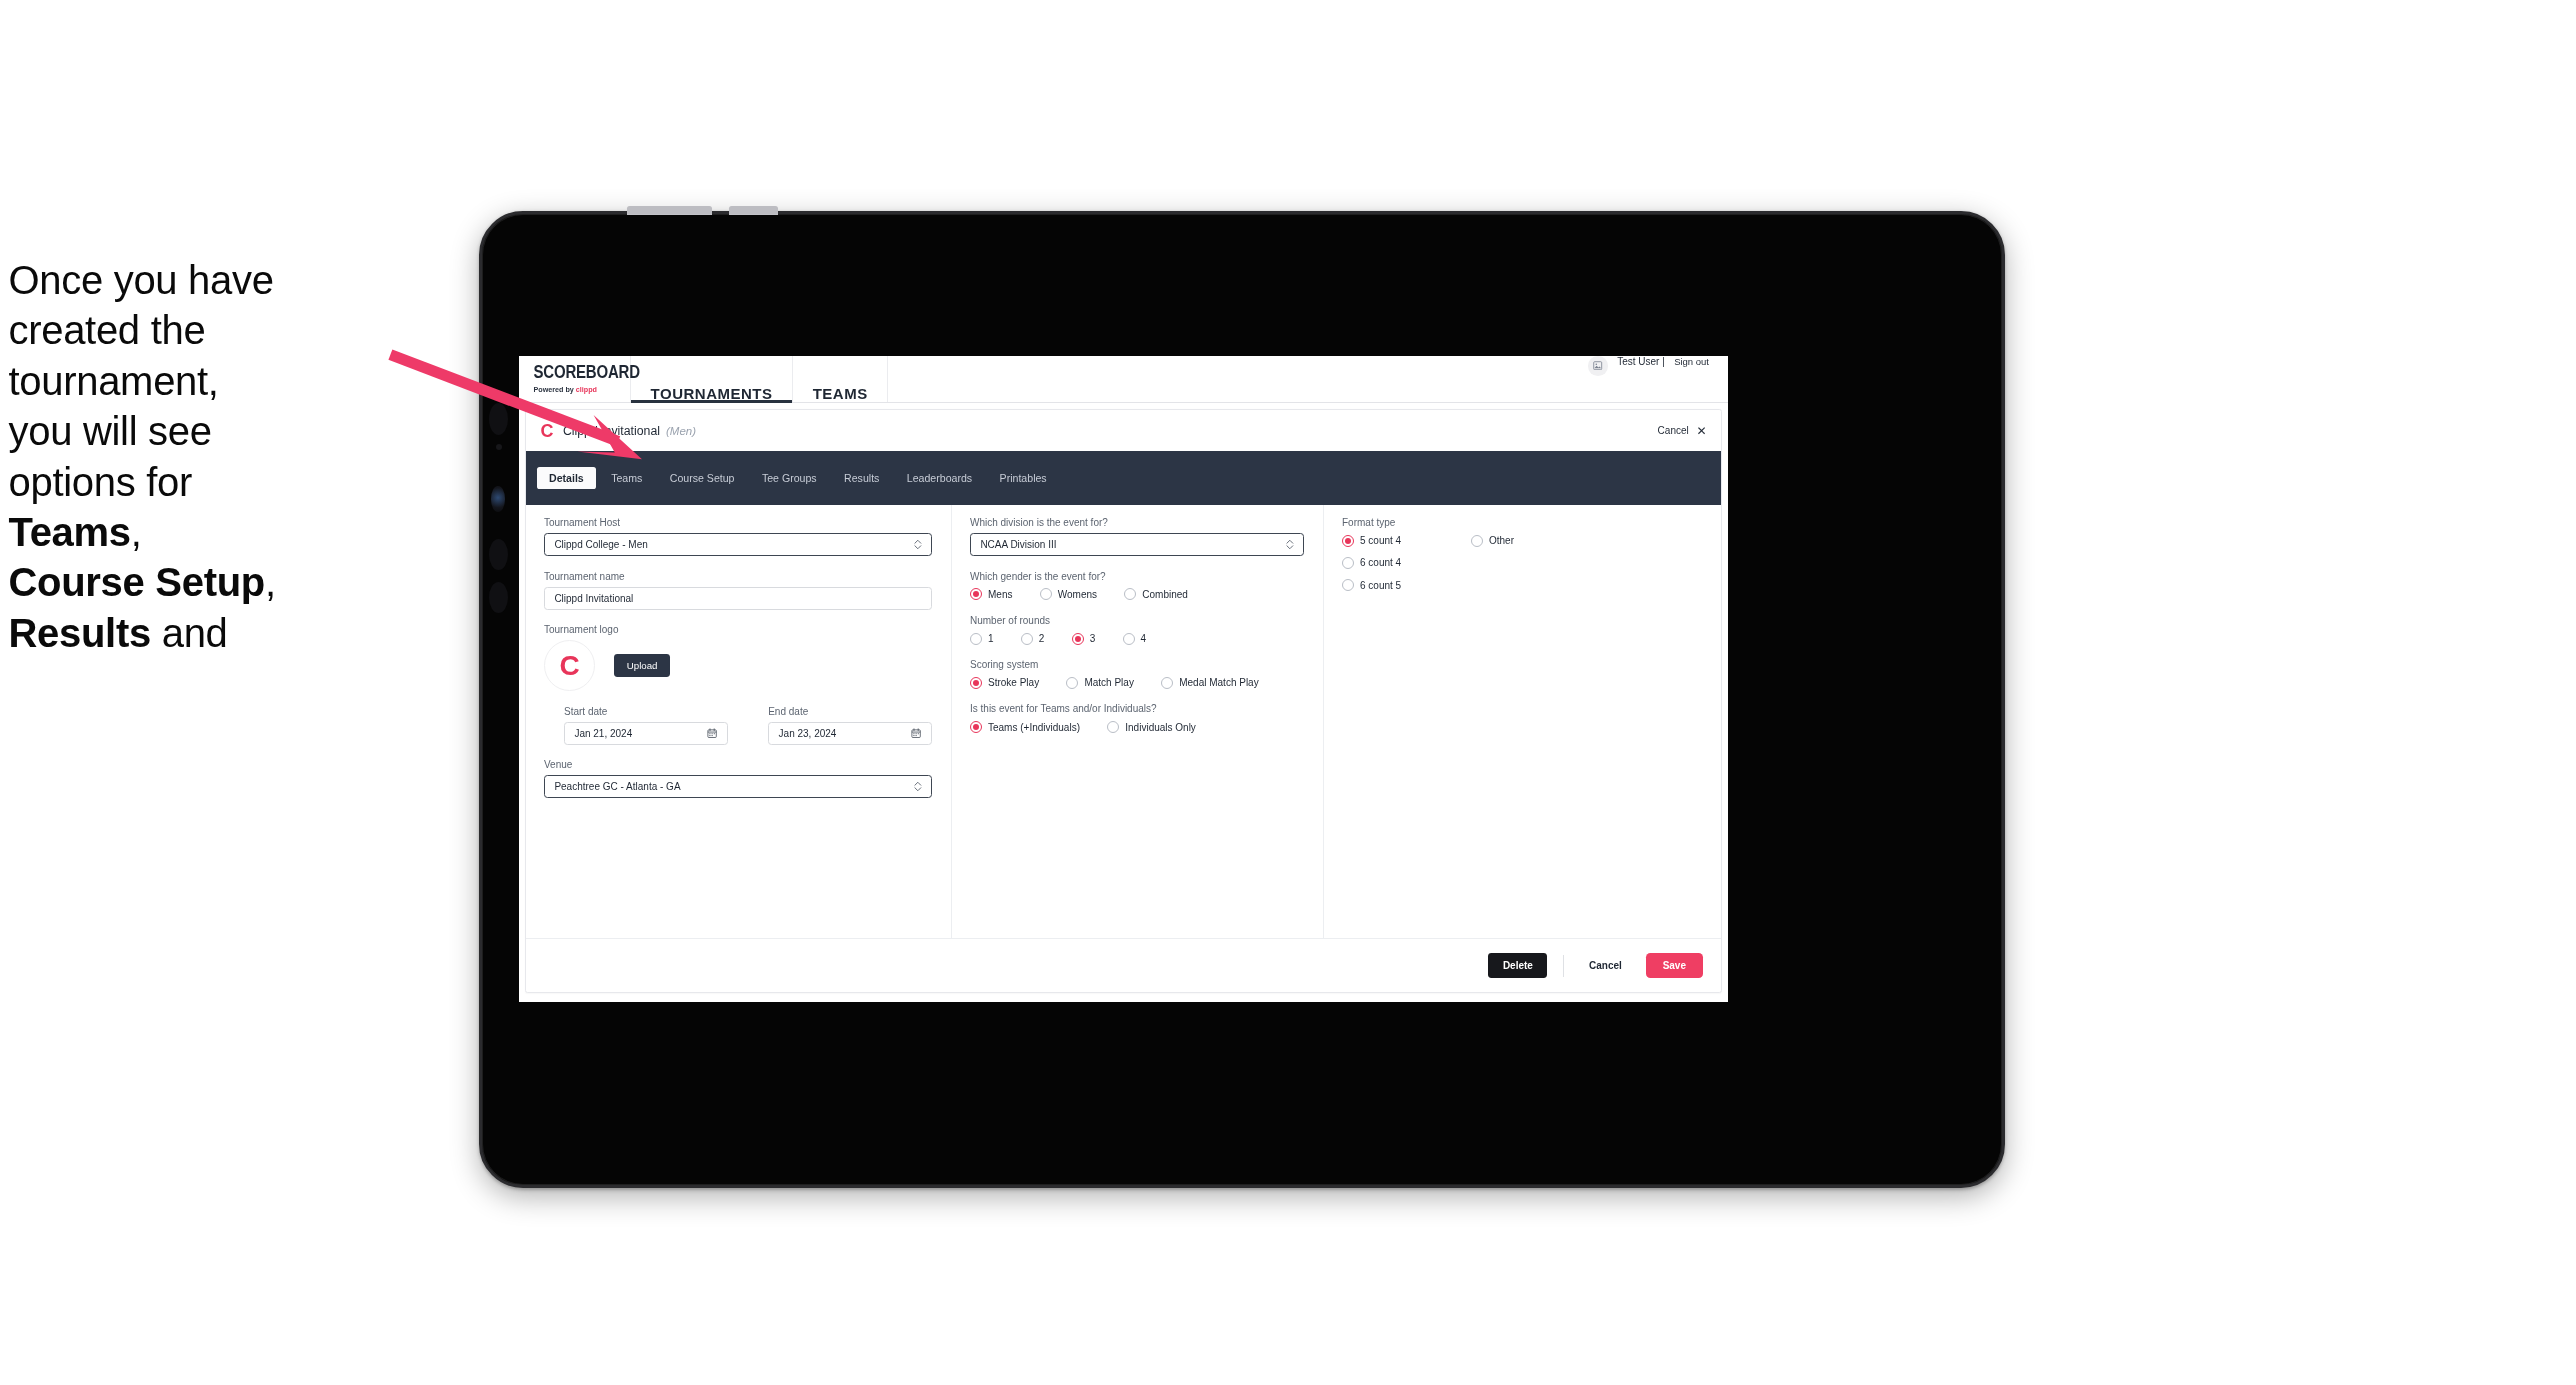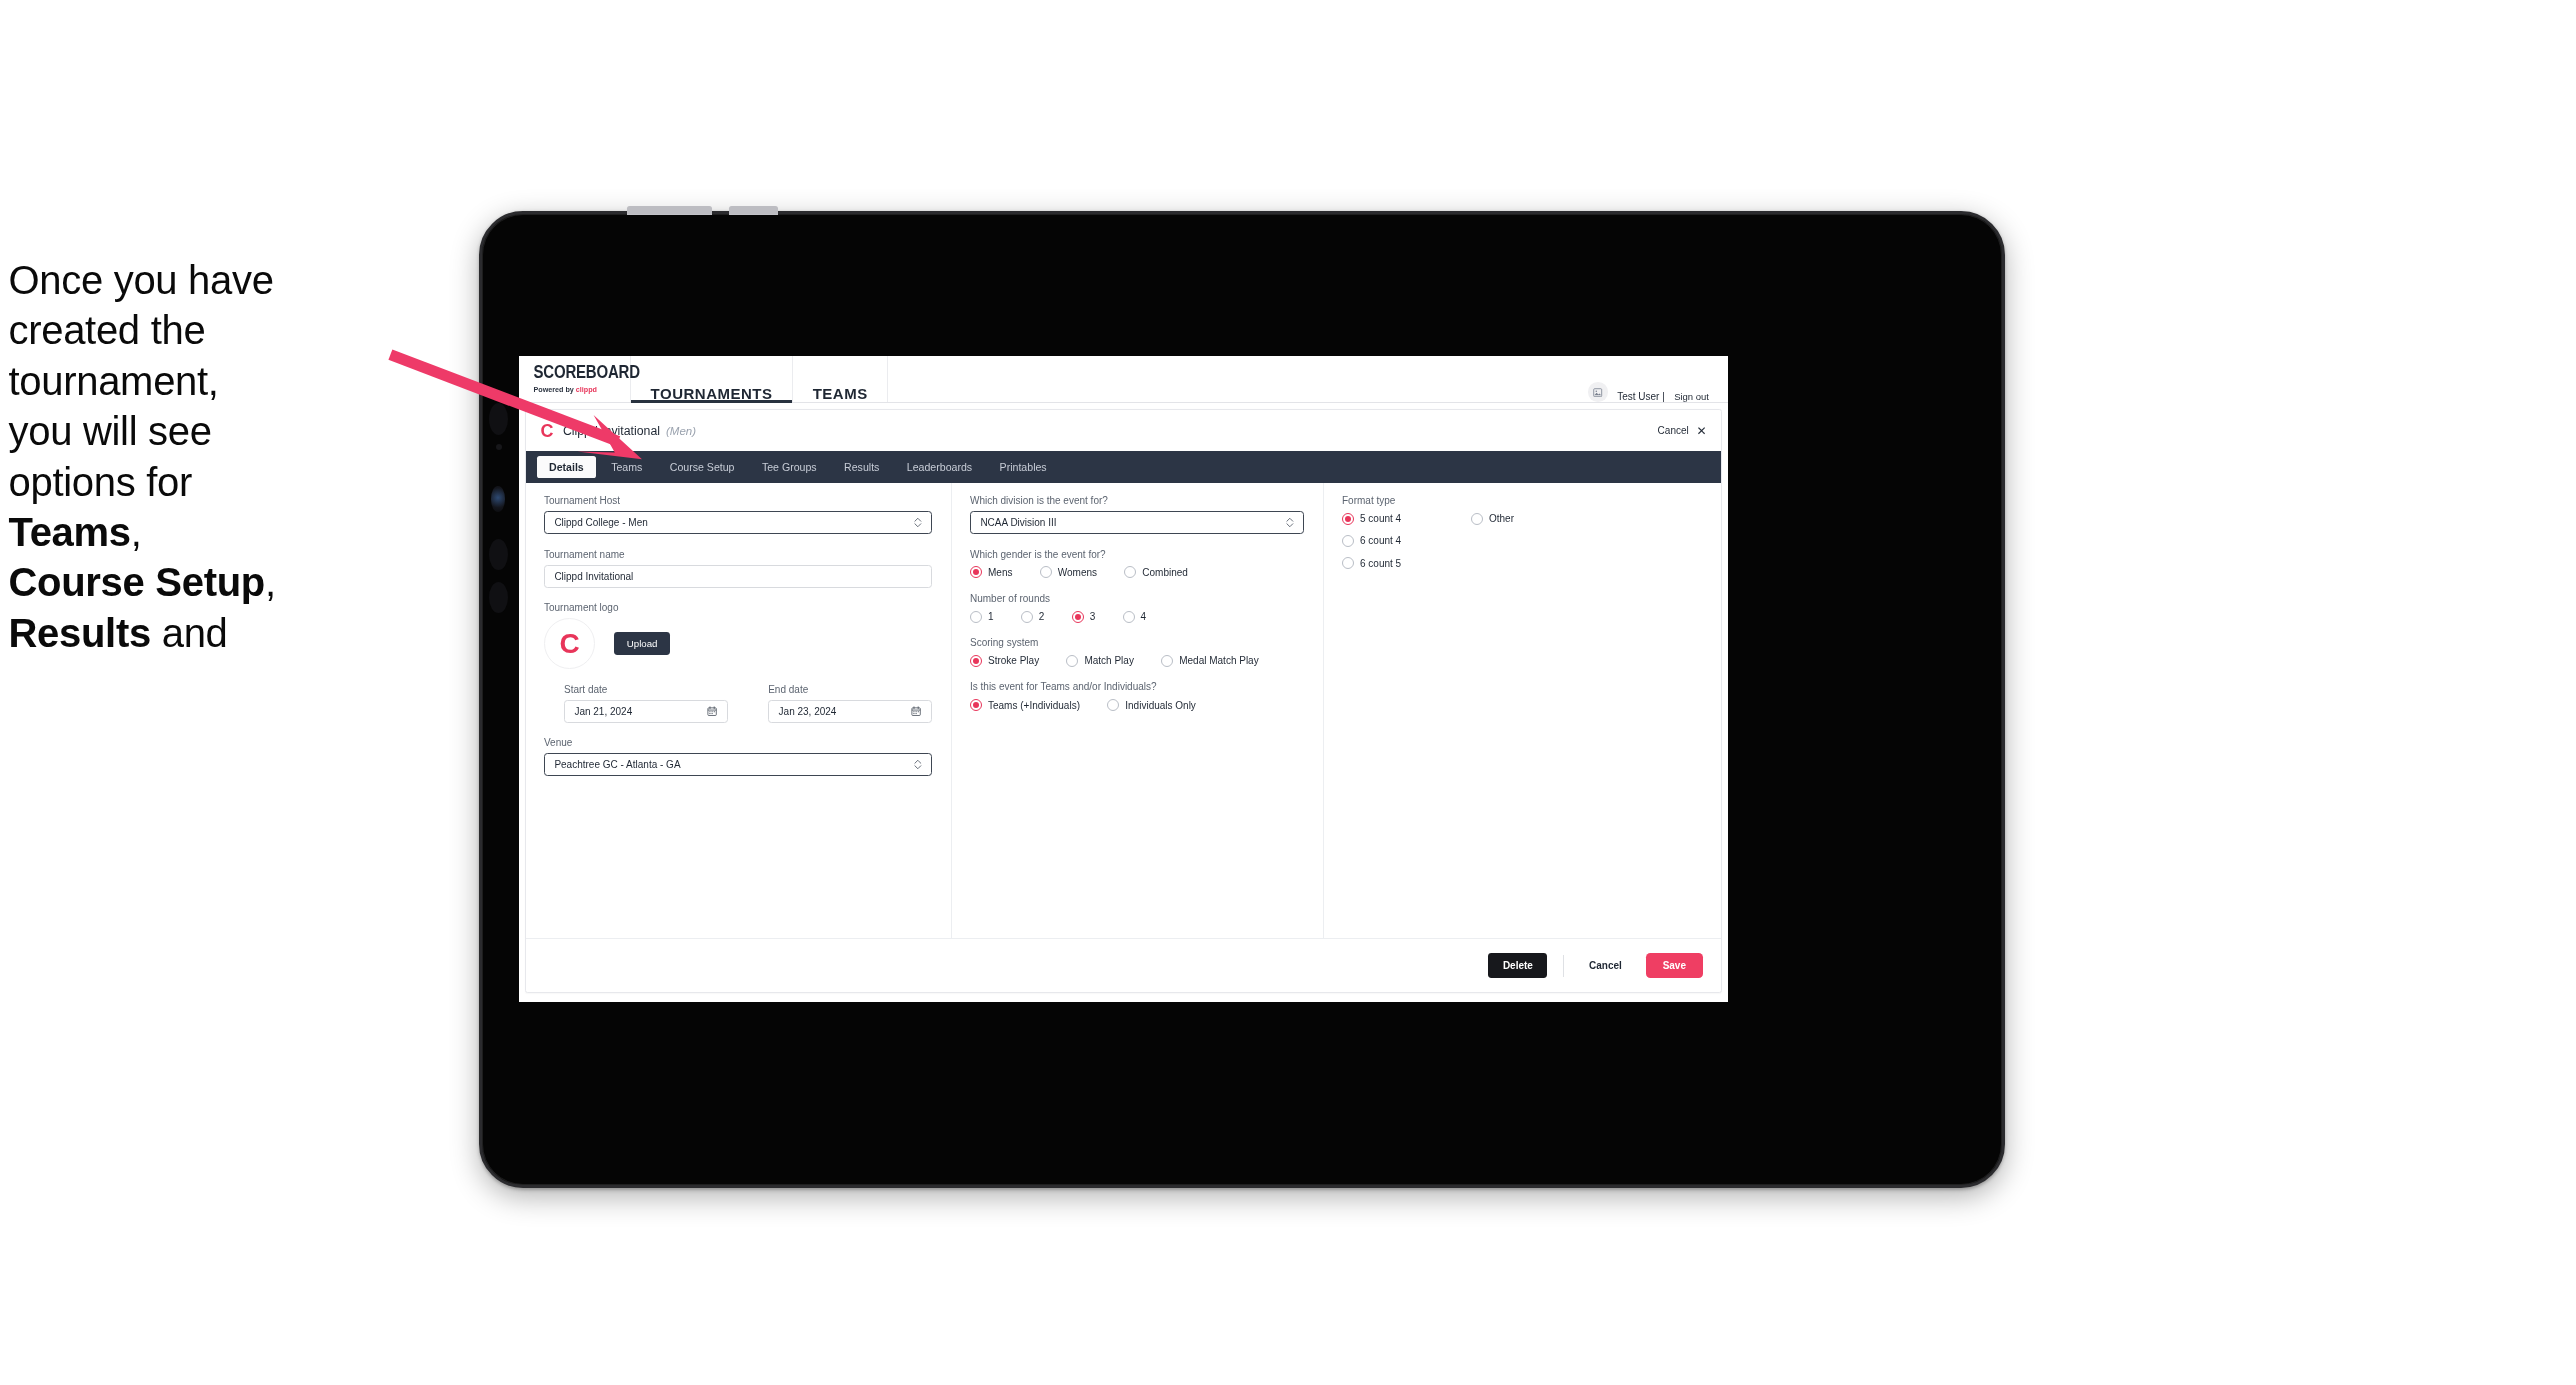--- a/index.html
+++ b/index.html
@@ -156,21 +156,21 @@
     content: "";
     position: absolute;
     left: 0; right: 0; bottom: -0.9px;
     height: 2.6px;
     background: #29323f;
   }
 
   #topnav-right {
     margin-left: auto;
     display: flex;
-    align-items: flex-end;
+    align-items: flex-start;
     padding-right: 19px;
     gap: 9.4px;
   }
   #avatar {
     width: 19.6px;
     height: 19.6px;
     border-radius: 50%;
     background: #f0f0f2;
     display: flex;
     align-items: center;
@@ -236,21 +236,21 @@
   #card-cancel .xi {
     font-size: 12px; color: #1f2733; line-height: 1;
   }
 
   
   #tabbar {
     background: #2c3545;
     height: 32px;
     display: flex;
     align-items: center;
-    padding: 0 11px;
+    padding: 11px 11px;
     gap: 3.4px;
     flex: none;
   }
   .tab {
     font-size: 10.6px;
     color: #c7ccd6;
     padding: 0 12px;
     height: 22px;
     line-height: 22px;
     border-radius: 2.6px;

